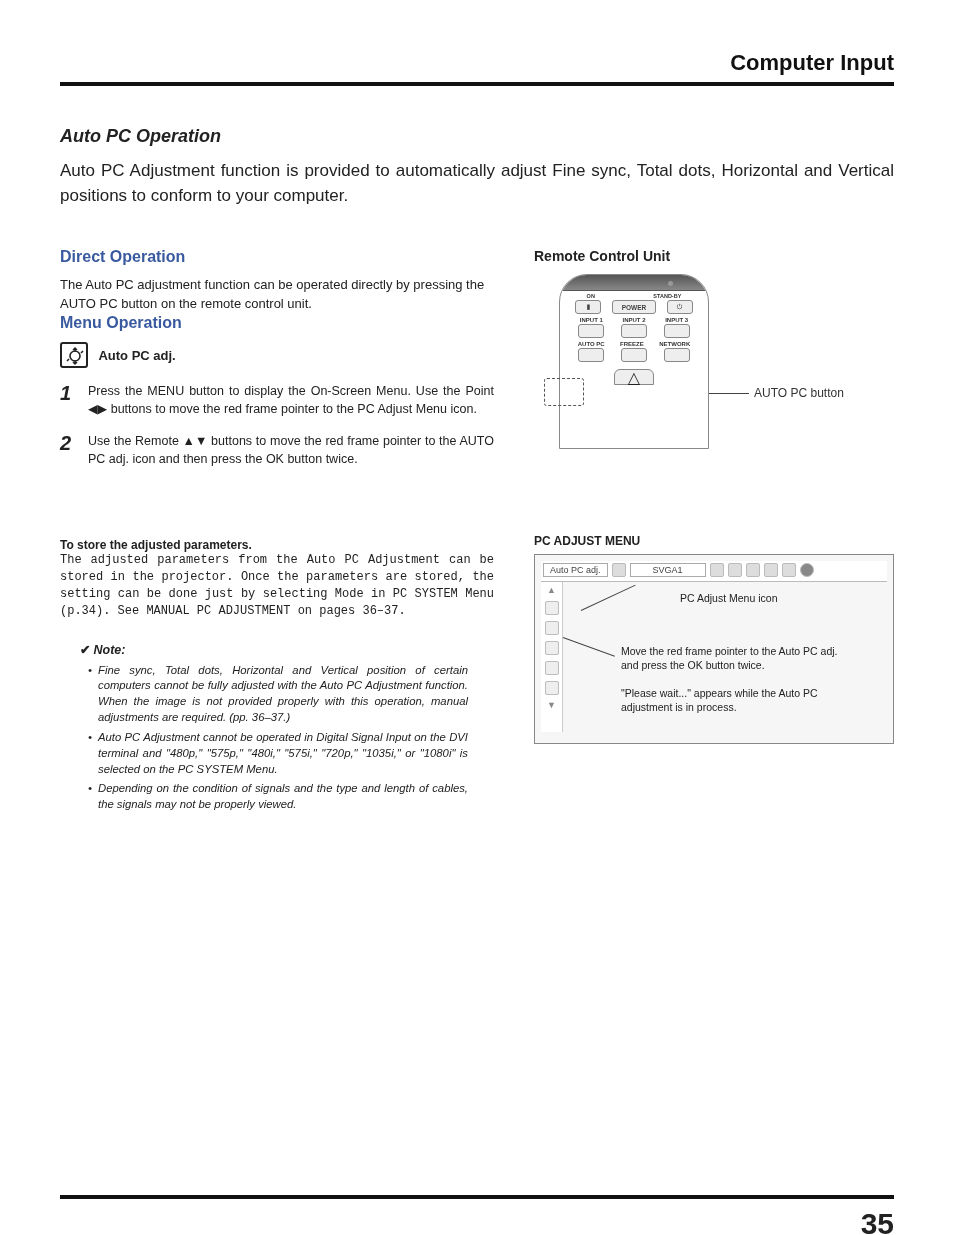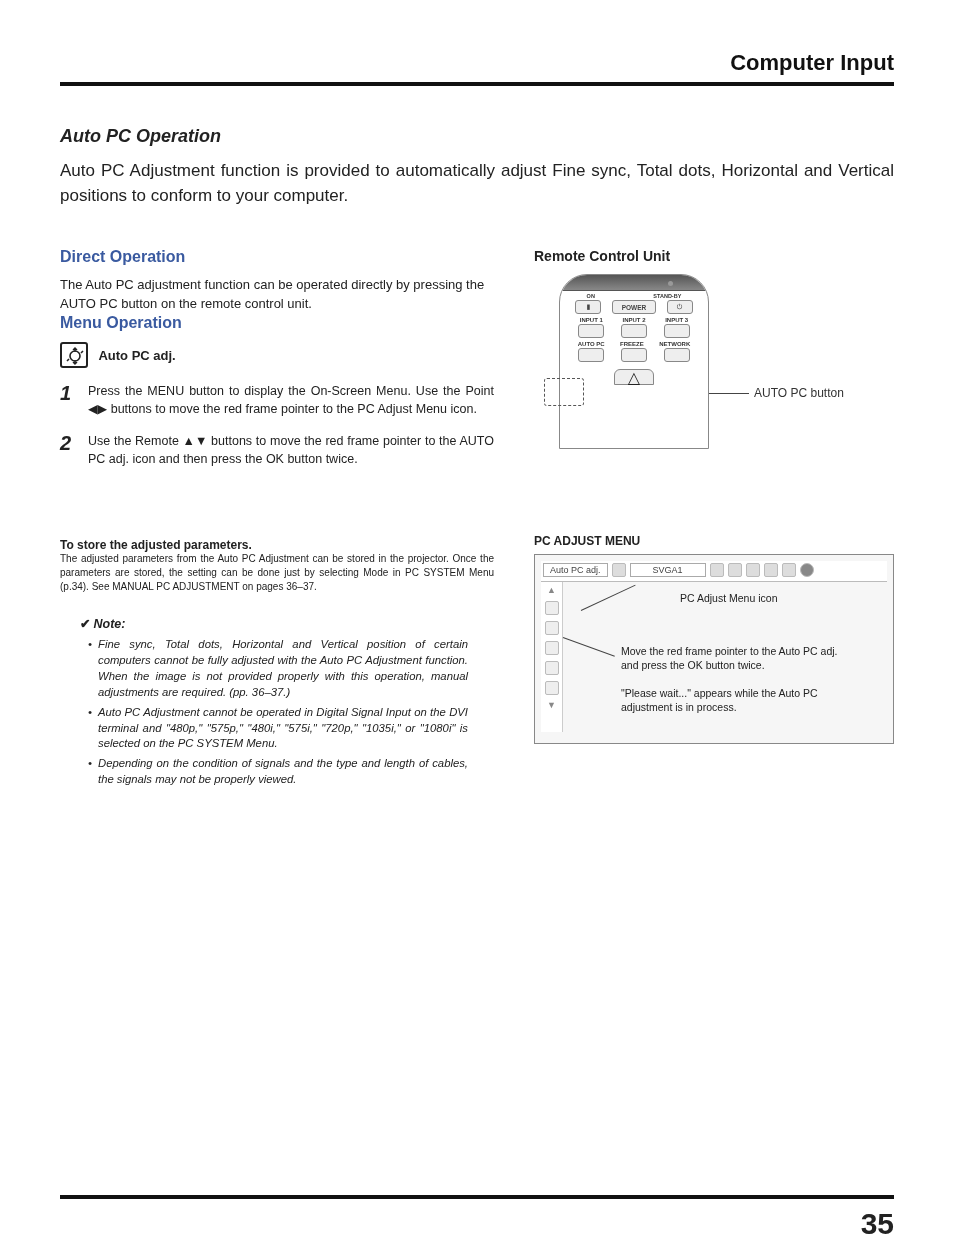--- a/index.html
+++ b/index.html
@@ -131,21 +131,21 @@
     font-size: 20px; font-weight: bold; font-style: italic;
     flex: 0 0 18px;
   }
   .step-text {
     font-size: 12.5px; line-height: 1.45; text-align: justify;
     flex: 1;
   }
   .tri-lr { display:inline-block; white-space:nowrap; }
   .tri-ud { display:inline-block; white-space:nowrap; }
   .store-heading { font-weight:bold; font-size: 12px; margin-top: 70px; }
-  .store-text { font-size: 10px; line-height: 1.4; text-align: justify; }
+  .store-text { font-size: 12px; line-height: 1.4; text-align: justify; font-family: Liberation Mono, monospace; }
   .note-heading { font-weight:bold; font-style:italic; font-size: 12.5px; margin-top: 22px; margin-left: 20px; margin-bottom: 6px; }
   .note-check { font-style: normal; margin-right: 3px; }
   .note-list { list-style: none; margin-left: 28px; }
   .note-list li {
     font-size: 11.3px; font-style: italic; line-height: 1.4;
     text-align: justify;
     position: relative;
     padding-left: 10px;
     margin-bottom: 4px;
     max-width: 380px;

